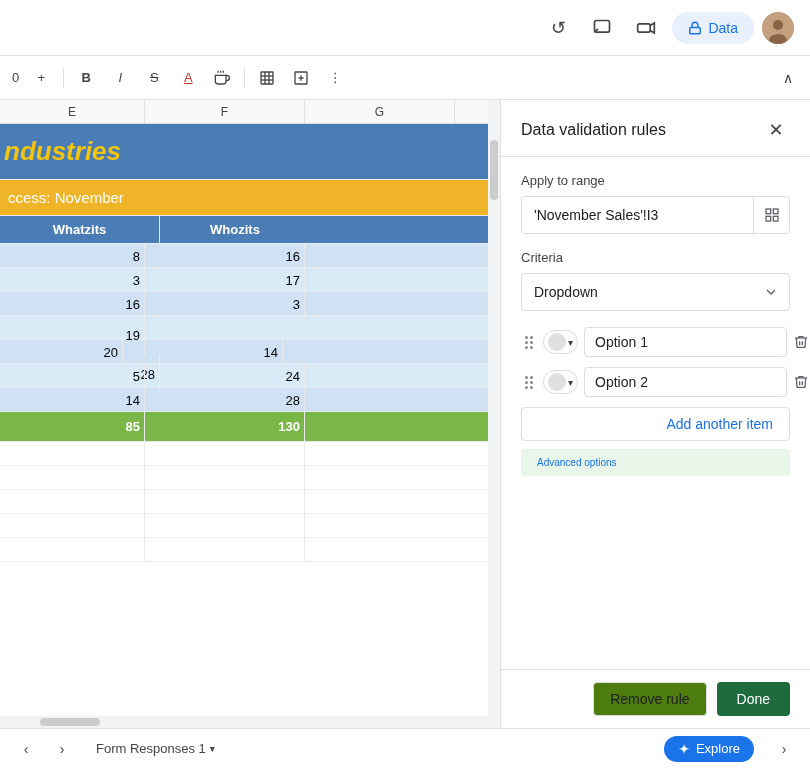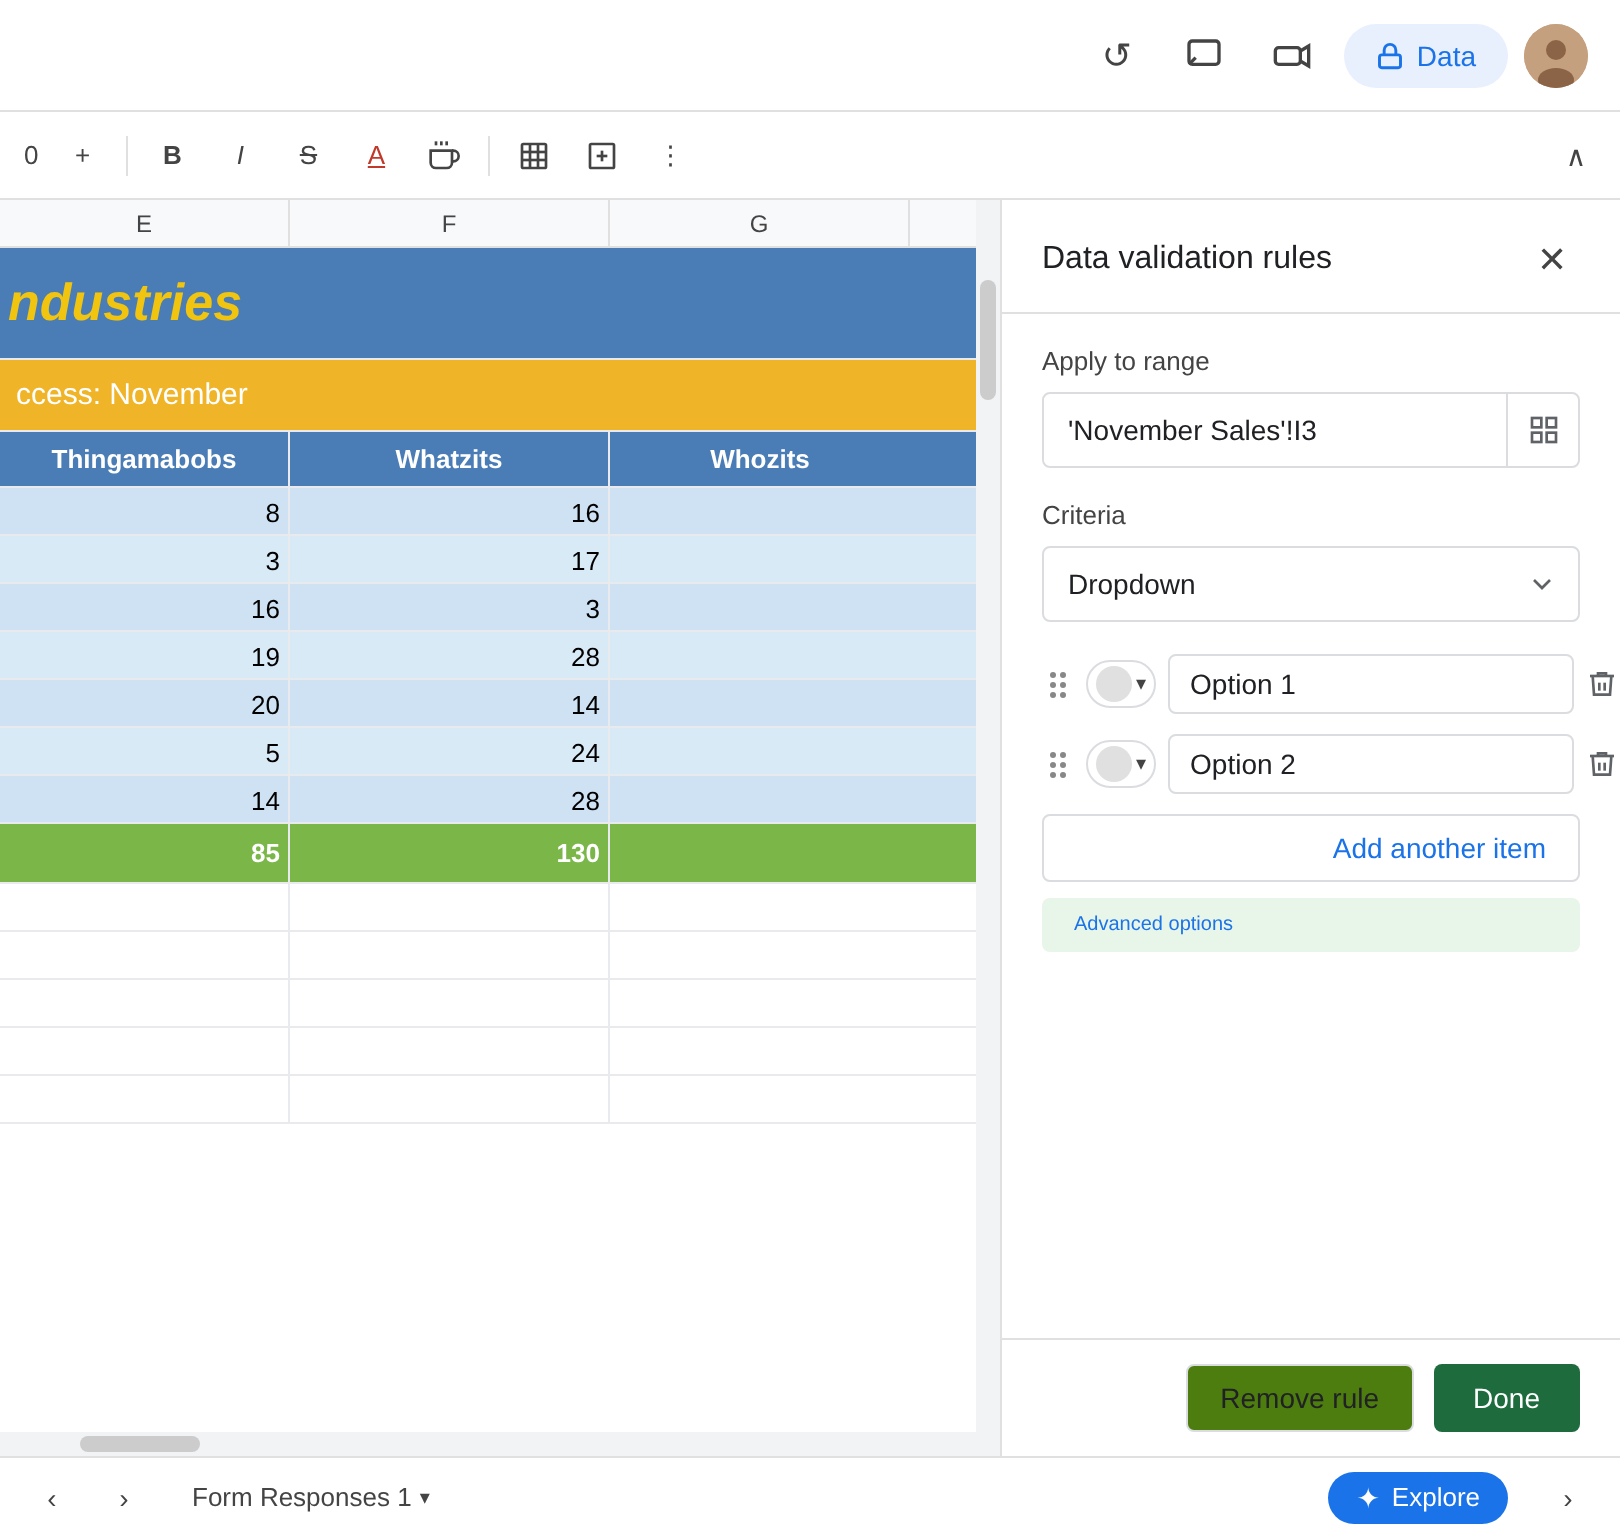--- a/index.html
+++ b/index.html
@@ -498,47 +498,46 @@
       </div>
     </div>
 
     <div class="ss-row subtitle-row" style="height:36px;">
       <div class="ss-cell subtitle-cell" style="width:455px; border-right:none; padding-left:8px;">
         <span>ccess: November</span>
       </div>
     </div>
 
     <div class="ss-row header-row" style="height:28px;">
-      <div class="ss-cell header-cell cell-center" style="width:145px;">Thingamabobs</div>
       <div class="ss-cell header-cell cell-center" style="width:160px;">Whatzits</div>
       <div class="ss-cell header-cell cell-center" style="width:150px; border-right:none;">Whozits</div>
     </div>
 
     <div class="ss-row data-row-light" style="height:24px;">
       <div class="ss-cell cell-right" style="width:145px;">8</div>
       <div class="ss-cell cell-right" style="width:160px;">16</div>
       <div class="ss-cell" style="width:150px; border-right:none;"></div>
     </div>
     <div class="ss-row data-row-alt" style="height:24px;">
       <div class="ss-cell cell-right" style="width:145px;">3</div>
       <div class="ss-cell cell-right" style="width:160px;">17</div>
       <div class="ss-cell" style="width:150px; border-right:none;"></div>
     </div>
     <div class="ss-row data-row-light" style="height:24px;">
       <div class="ss-cell cell-right" style="width:145px;">16</div>
       <div class="ss-cell cell-right" style="width:160px;">3</div>
       <div class="ss-cell" style="width:150px; border-right:none;"></div>
     </div>
-    <div class="ss-row data-row-alt" style="height:24px;">
+    <div class="ss-row data-row-alt" style="height:24px;flex-direction:column;">
       <div class="ss-cell cell-right" style="width:145px;">19</div>
       <div class="ss-cell cell-right" style="width:160px;">28</div>
       <div class="ss-cell" style="width:150px; border-right:none;"></div>
     </div>
     <div class="ss-row data-row-light" style="height:24px;">
-      <div class="ss-cell cell-right" style="width:145px;">20</div>
+      <div class="ss-cell cell-right" style="width:123px;">20</div>
       <div class="ss-cell cell-right" style="width:160px;">14</div>
       <div class="ss-cell" style="width:150px; border-right:none;"></div>
     </div>
     <div class="ss-row data-row-alt" style="height:24px;">
       <div class="ss-cell cell-right" style="width:145px;">5</div>
       <div class="ss-cell cell-right" style="width:160px;">24</div>
       <div class="ss-cell" style="width:150px; border-right:none;"></div>
     </div>
     <div class="ss-row data-row-light" style="height:24px;">
       <div class="ss-cell cell-right" style="width:145px;">14</div>

